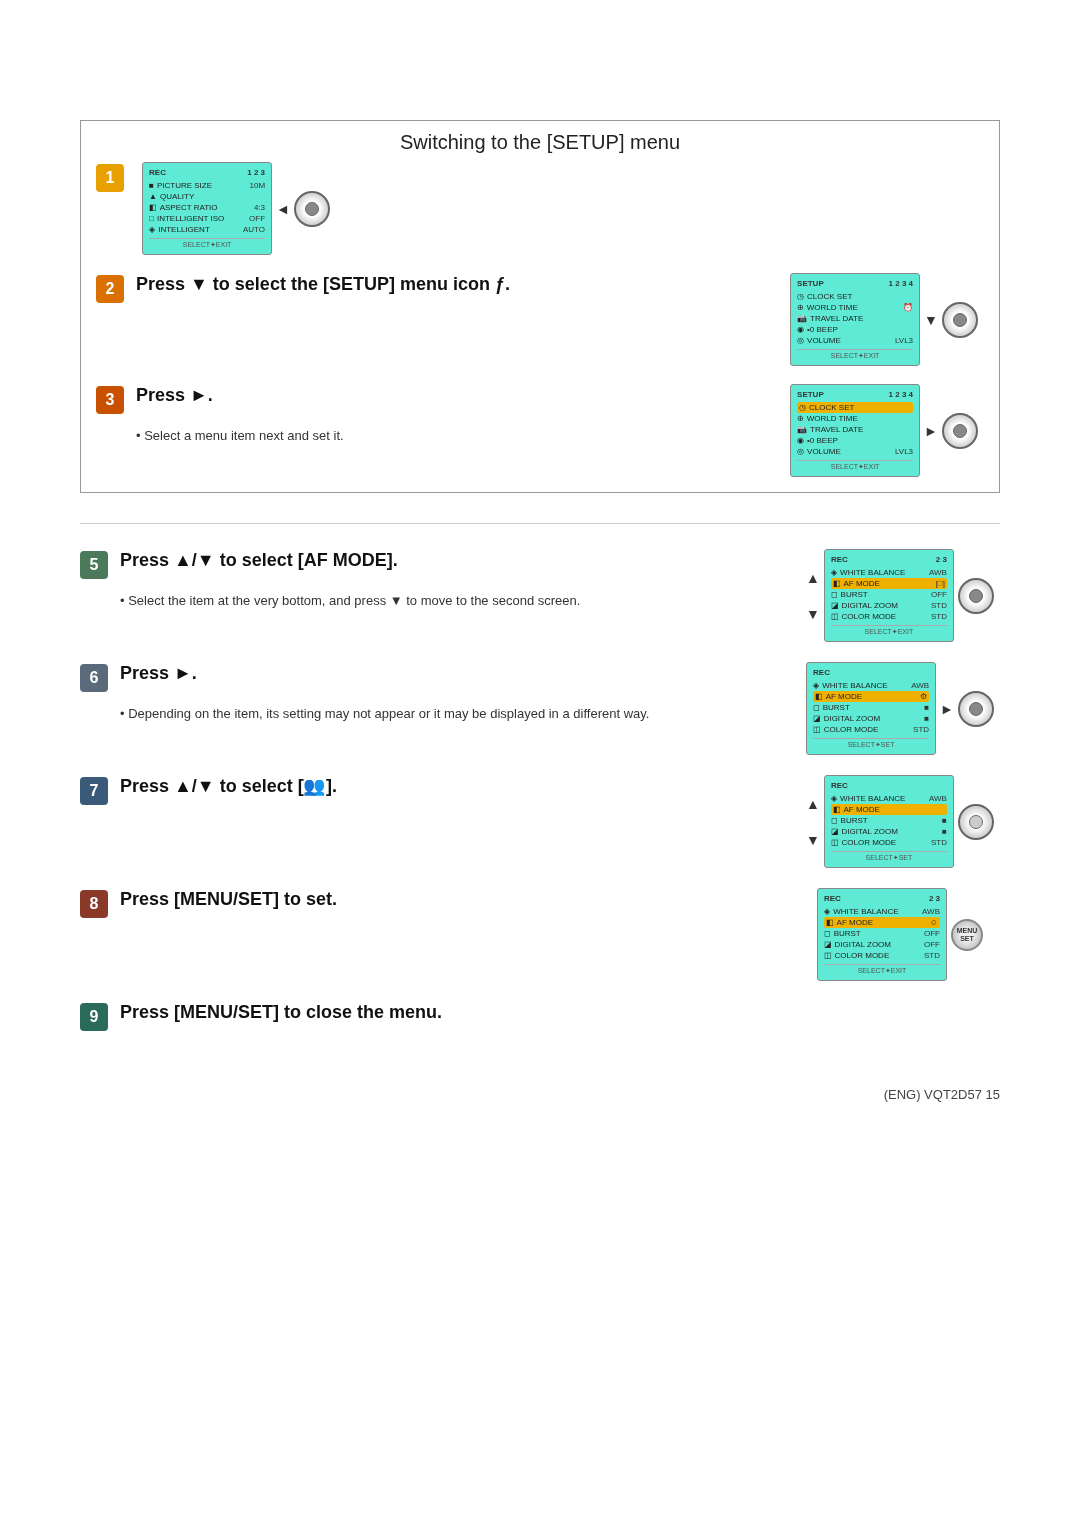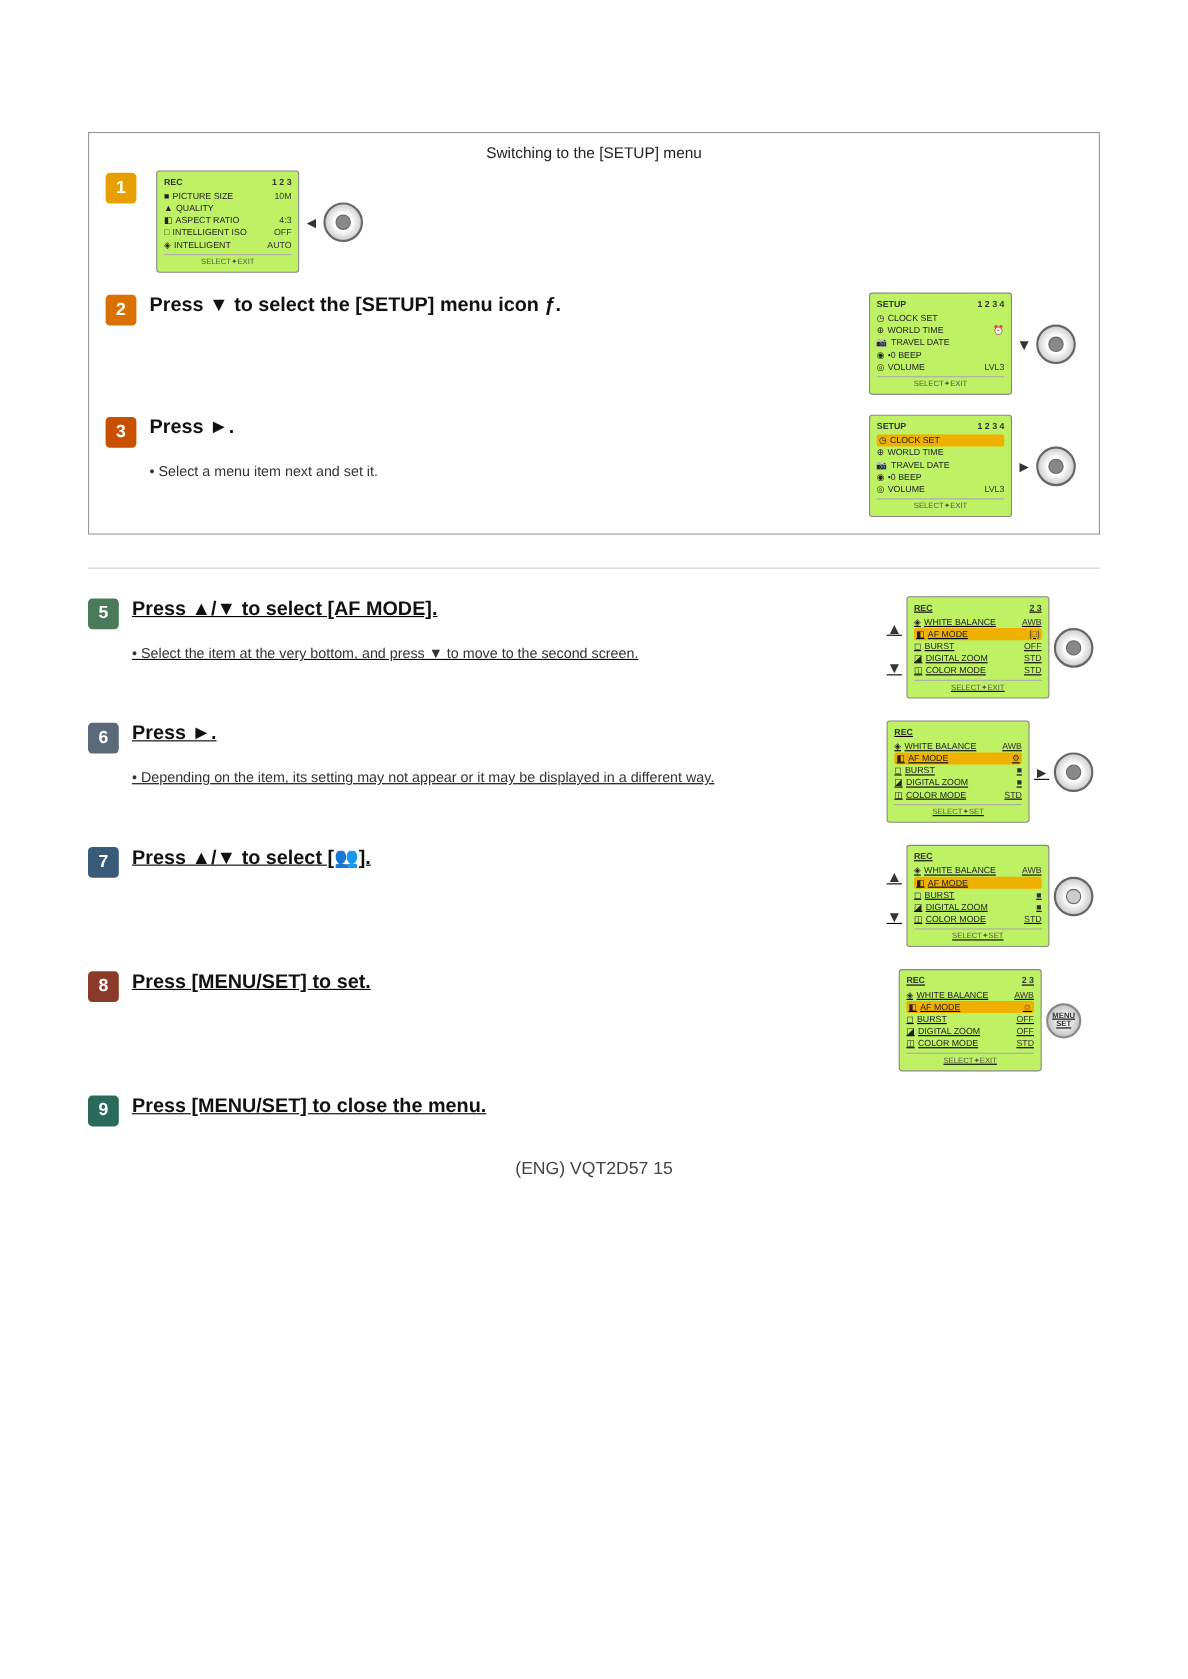--- a/index.html
+++ b/index.html
@@ -20,21 +20,21 @@
     
     .setup-box {
       border: 1px solid #999;
       padding: 10px 15px 15px 15px;
       margin-bottom: 30px;
       position: relative;
     }
 
     .setup-box-title {
       text-align: center;
-      font-size: 14px;
+      font-size: 20px;
       margin-bottom: 8px;
       color: #222;
     }
 
     
     .step-row {
       display: flex;
       align-items: flex-start;
       margin-bottom: 18px;
       gap: 12px;
@@ -86,21 +86,21 @@
     .step-image {
       width: 200px;
       flex-shrink: 0;
       display: flex;
       align-items: center;
       justify-content: center;
     }
 
     
     .cam-screen {
-      background: #bef264;
+      background: #5eead4;
       border: 1.5px solid #888;
       border-radius: 3px;
       padding: 5px 6px;
       font-size: 9px;
       color: #222;
       width: 130px;
       position: relative;
     }
 
     .cam-screen-header {
@@ -178,32 +178,31 @@
       align-items: flex-start;
       margin-bottom: 20px;
       gap: 12px;
     }
 
     .outer-step-content {
       flex: 1;
       display: flex;
       align-items: flex-start;
       gap: 20px;
-      text-decoration: underline;
     }
 
     .outer-step-text-area {
       flex: 1;
     }
 
     .page-footer {
-      text-align: center;
-      font-size: 16px;
+      text-align: right;
+      font-size: 13px;
       color: #444;
-      margin-top: 30px;
+      margin-top: 56px;
     }
 
     
     .v-arrows {
       display: flex;
       flex-direction: column;
       align-items: center;
       justify-content: center;
       gap: 20px;
       color: #333;

